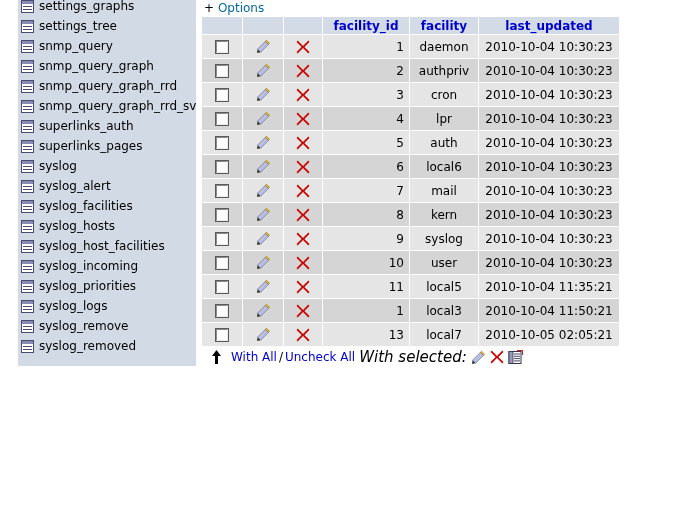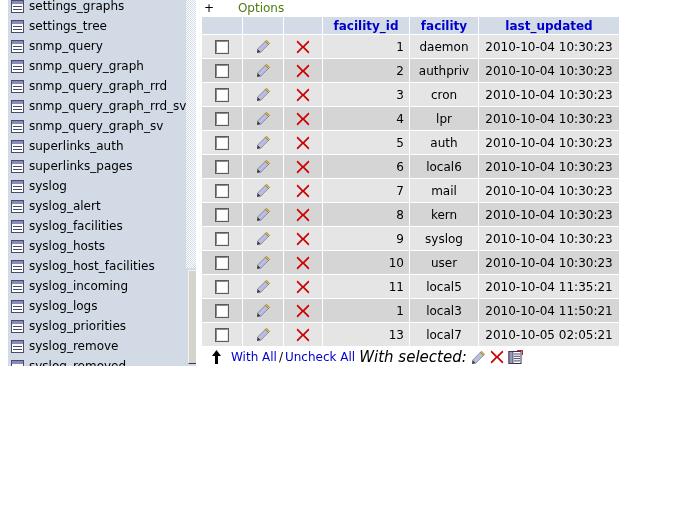--- a/index.html
+++ b/index.html
@@ -12,21 +12,21 @@
     position: relative;
     width: 691px;
     height: 518px;
     overflow: hidden;
     background: #ffffff;
   }
 
   
   #nav-frame {
     position: absolute;
-    left: 8px;
+    left: 18px;
     top: 0;
     width: 196px;
     height: 366px;
     background: #d2dae5;
     overflow: hidden;
   }
   #nav-list {
     position: absolute;
     left: 0;
     top: -4px;
@@ -124,25 +124,24 @@
   #options-bar {
     height: 15px;
     padding: 1px 0 0 8px;
     font-size: 12px;
   }
   .opt-plus {
     color: #000000;
     font-size: 12px;
   }
   .opt-link {
-    color: #4d7c0f;
+    color: #0369a1;
     font-size: 12px;
     text-decoration: none;
     cursor: pointer;
-    margin-left: 20px;
   }
 
   #results-table {
     border-collapse: collapse;
     margin-left: 5px;
     font-size: 12px;
     font-family: "DejaVu Sans", "Liberation Sans", sans-serif;
   }
   #results-table th {
     background: #d3dce6;
@@ -248,24 +247,20 @@
         <li class="nav-item">
           <span class="nav-icon"></span>
           <span class="nav-label">snmp_query_graph_rrd</span>
         </li>
         <li class="nav-item">
           <span class="nav-icon"></span>
           <span class="nav-label">snmp_query_graph_rrd_sv</span>
         </li>
         <li class="nav-item">
           <span class="nav-icon"></span>
-          <span class="nav-label">snmp_query_graph_sv</span>
-        </li>
-        <li class="nav-item">
-          <span class="nav-icon"></span>
           <span class="nav-label">superlinks_auth</span>
         </li>
         <li class="nav-item">
           <span class="nav-icon"></span>
           <span class="nav-label">superlinks_pages</span>
         </li>
         <li class="nav-item">
           <span class="nav-icon"></span>
           <span class="nav-label">syslog</span>
         </li>
@@ -284,25 +279,25 @@
         <li class="nav-item">
           <span class="nav-icon"></span>
           <span class="nav-label">syslog_host_facilities</span>
         </li>
         <li class="nav-item">
           <span class="nav-icon"></span>
           <span class="nav-label">syslog_incoming</span>
         </li>
         <li class="nav-item">
           <span class="nav-icon"></span>
+          <span class="nav-label">syslog_priorities</span>
+        </li>
+        <li class="nav-item">
+          <span class="nav-icon"></span>
           <span class="nav-label">syslog_logs</span>
-        </li>
-        <li class="nav-item">
-          <span class="nav-icon"></span>
-          <span class="nav-label">syslog_priorities</span>
         </li>
         <li class="nav-item">
           <span class="nav-icon"></span>
           <span class="nav-label">syslog_remove</span>
         </li>
         <li class="nav-item">
           <span class="nav-icon"></span>
           <span class="nav-label">syslog_removed</span>
         </li>
       </ul>

